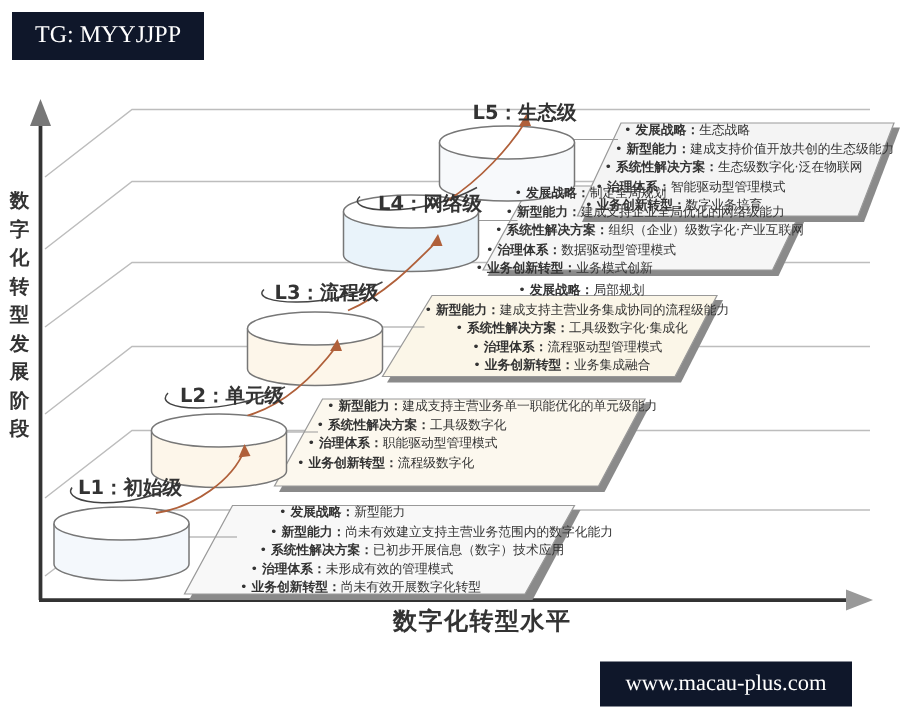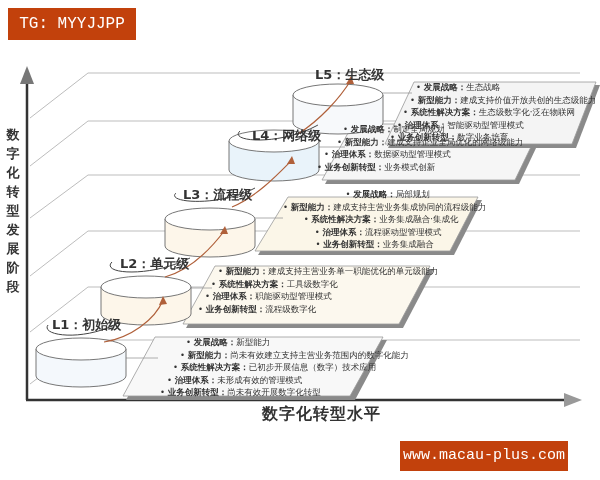--- a/index.html
+++ b/index.html
@@ -1,18 +1,18 @@
 <!DOCTYPE html>
 <html><head>
 <meta charset="utf-8">
 <style>
   html, body { margin:0; padding:0; }
   body { width:600px; height:480px; background:#ffffff; position:relative; overflow:hidden;
          font-family:"DejaVu Sans", sans-serif; }
-  .badge { position:absolute; background:#c2410c; color:#fff; font-family:Liberation Mono, monospace; }
+  .badge { position:absolute; background:#0f172a; color:#fff; font-family:Liberation Serif, serif; }
   .tg { left:8px; top:8px; width:128px; height:32px; font-size:16px; line-height:32px; text-align:center; }
   .site { left:400px; top:441px; width:168px; height:30px; font-size:15px; line-height:30px; text-align:center; }
   svg.stage { position:absolute; left:0; top:0; }
   .ylabel { position:absolute; left:4px; top:125px; width:18px; font-size:13px; font-weight:bold; color:#333;
             line-height:19px; text-align:center; word-break:break-all; }
   .xlabel { position:absolute; left:262px; top:404px; font-size:16px; font-weight:bold; color:#333; letter-spacing:1px; }
   .lvl { position:absolute; font-size:13px; font-weight:bold; color:#333; white-space:nowrap; }
   .card { position:absolute; font-size:8.5px; line-height:12.5px; color:#333; white-space:nowrap; }
   .card .row { display:block; }
   .card .k { font-weight:bold; }
@@ -123,28 +123,29 @@
 <div class="card" style="left:198px;top:265px;">
   <span class="row" style="margin-left:20px;">• <span class="k">新型能力：</span><span>建成支持主营业务单一职能优化的单元级能力</span></span>
   <span class="row" style="margin-left:13px;">• <span class="k">系统性解决方案：</span><span>工具级数字化</span></span>
   <span class="row" style="margin-left:7px;">• <span class="k">治理体系：</span><span>职能驱动型管理模式</span></span>
   <span class="row" style="margin-left:0;">• <span class="k">业务创新转型：</span><span>流程级数字化</span></span>
 </div>
 
 <div class="card" style="left:263px;top:188px;text-align:center;">
   <span class="row" style="margin-left:26px;">• <span class="k">发展战略：</span><span>局部规划</span></span>
   <span class="row" style="margin-left:20px;">• <span class="k">新型能力：</span><span>建成支持主营业务集成协同的流程级能力</span></span>
-  <span class="row" style="margin-left:13px;">• <span class="k">系统性解决方案：</span><span>业务集成融合·集成化</span></span>
+  <span class="row" style="margin-left:13px;">• <span class="k">系统性解决方案：</span><span>工具级数字化·集成化</span></span>
   <span class="row" style="margin-left:7px;">• <span class="k">治理体系：</span><span>流程驱动型管理模式</span></span>
   <span class="row" style="margin-left:0;">• <span class="k">业务创新转型：</span><span>业务集成融合</span></span>
 </div>
 
 <div class="card" style="left:317px;top:123px;">
   <span class="row" style="margin-left:26px;">• <span class="k">发展战略：</span><span>制定全局规划</span></span>
   <span class="row" style="margin-left:20px;">• <span class="k">新型能力：</span><span>建成支持企业全局优化的网络级能力</span></span>
+  <span class="row" style="margin-left:13px;">• <span class="k">系统性解决方案：</span><span>组织（企业）级数字化·产业互联网</span></span>
   <span class="row" style="margin-left:7px;">• <span class="k">治理体系：</span><span>数据驱动型管理模式</span></span>
   <span class="row" style="margin-left:0;">• <span class="k">业务创新转型：</span><span>业务模式创新</span></span>
 </div>
 
 <div class="card" style="left:390px;top:81px;">
   <span class="row" style="margin-left:26px;">• <span class="k">发展战略：</span><span>生态战略</span></span>
   <span class="row" style="margin-left:20px;">• <span class="k">新型能力：</span><span>建成支持价值开放共创的生态级能力</span></span>
   <span class="row" style="margin-left:13px;">• <span class="k">系统性解决方案：</span><span>生态级数字化·泛在物联网</span></span>
   <span class="row" style="margin-left:7px;">• <span class="k">治理体系：</span><span>智能驱动型管理模式</span></span>
   <span class="row" style="margin-left:0;">• <span class="k">业务创新转型：</span><span>数字业务培育</span></span>

